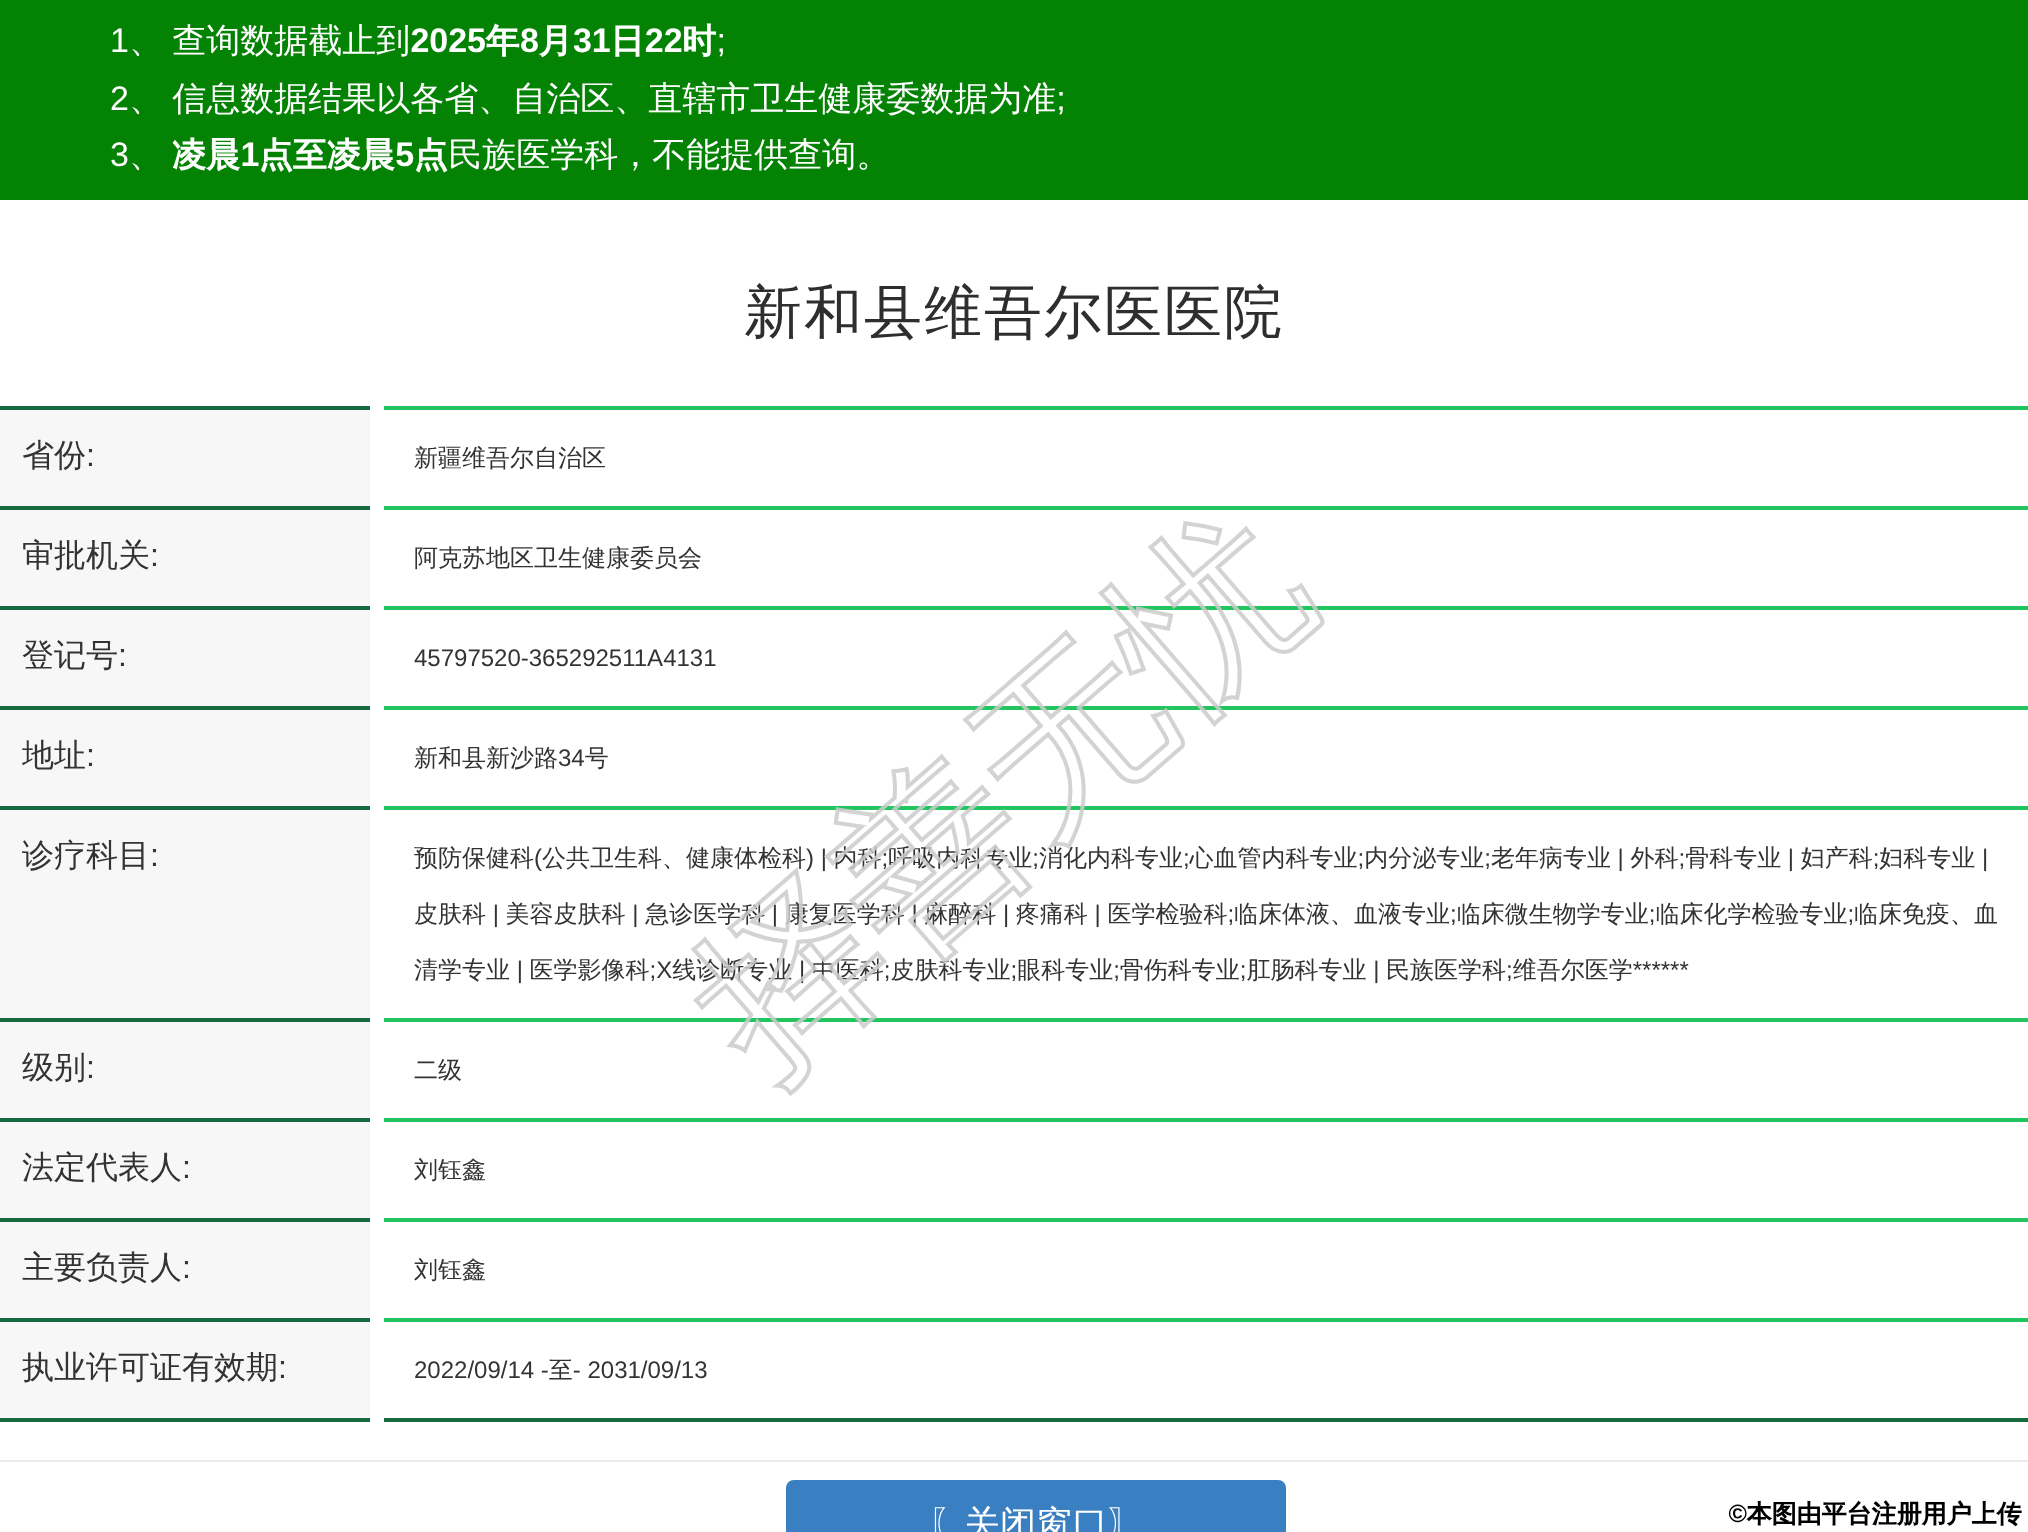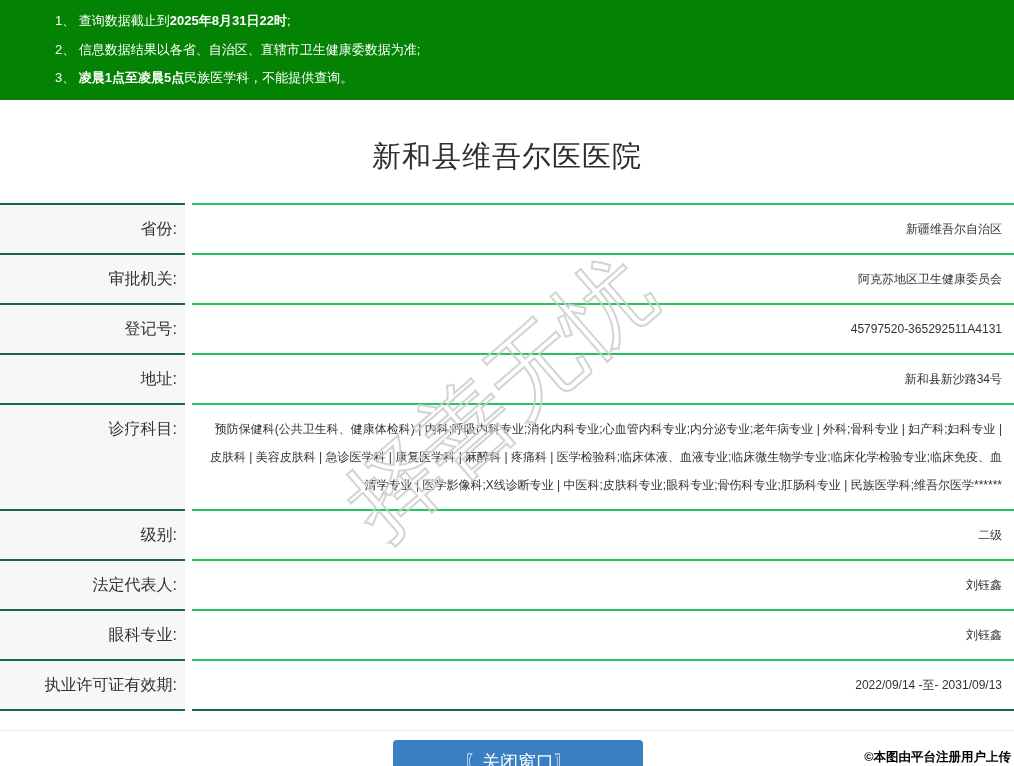--- a/index.html
+++ b/index.html
@@ -13,39 +13,39 @@
   }
 
   
   .notice-bar {
     background: #048204;
     height: 100px;
     padding: 7px 10px 0 55px;
     color: #ffffff;
   }
   .notice-line {
-    font-size: 13px;
+    font-size: 17px;
     line-height: 28.5px;
     white-space: nowrap;
   }
   .notice-line b { font-weight: 700; }
 
   
   .page-title {
     text-align: center;
     font-size: 29px;
     font-weight: 500;
     color: #2e2e2e;
     margin: 37px 0 26px 0;
     letter-spacing: 1px;
   }
 
   
   .info-table { width: 1014px; }
-  .info-row { display: flex; text-align: right; }
+  .info-row { display: flex; }
   .cell-label {
     width: 185px;
     background: #f7f7f7;
     border-top: 2px solid #156a3e;
     padding: 10px 8px 10px 11px;
     font-size: 16px;
     line-height: 28px;
     color: #333;
     flex-shrink: 0;
   }
@@ -166,21 +166,21 @@
     <div class="cell-label">级别:</div>
     <div class="cell-gap"></div>
     <div class="cell-value">二级</div>
   </div>
     <div class="info-row">
     <div class="cell-label">法定代表人:</div>
     <div class="cell-gap"></div>
     <div class="cell-value">刘钰鑫</div>
   </div>
     <div class="info-row">
-    <div class="cell-label">眼科专业:</div>
+    <div class="cell-label">主要负责人:</div>
     <div class="cell-gap"></div>
     <div class="cell-value">刘钰鑫</div>
   </div>
     <div class="info-row">
     <div class="cell-label">执业许可证有效期:</div>
     <div class="cell-gap"></div>
     <div class="cell-value">2022/09/14 -至- 2031/09/13</div>
   </div>
   </div>
 

